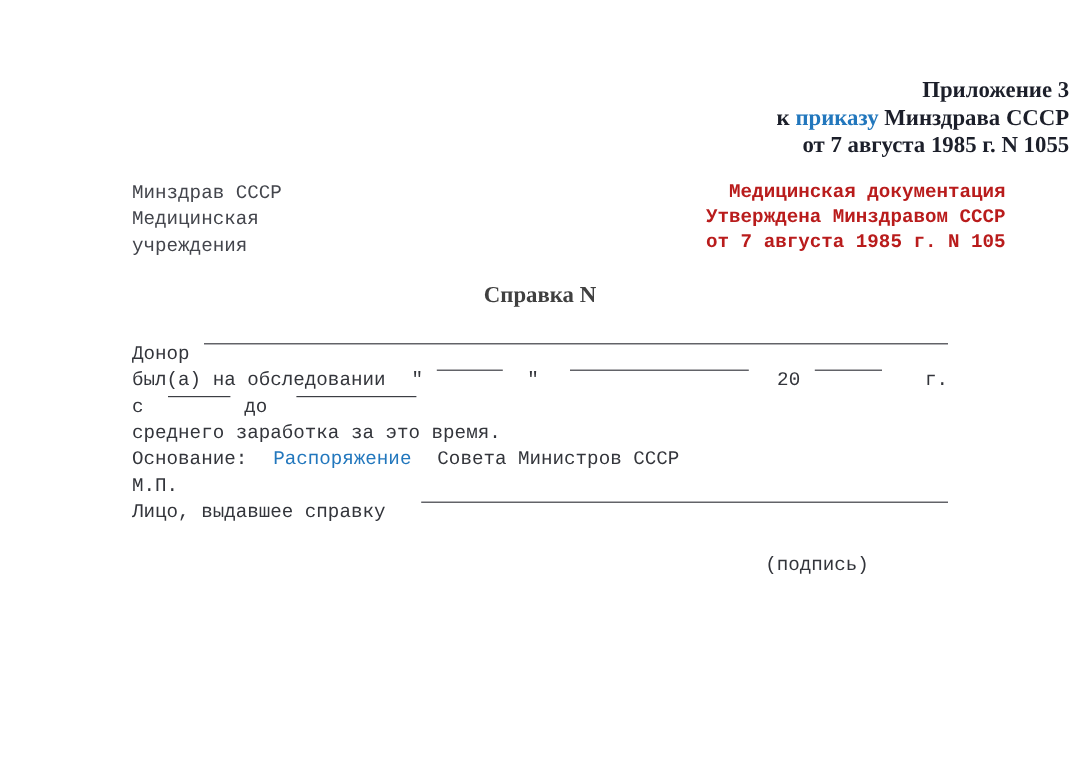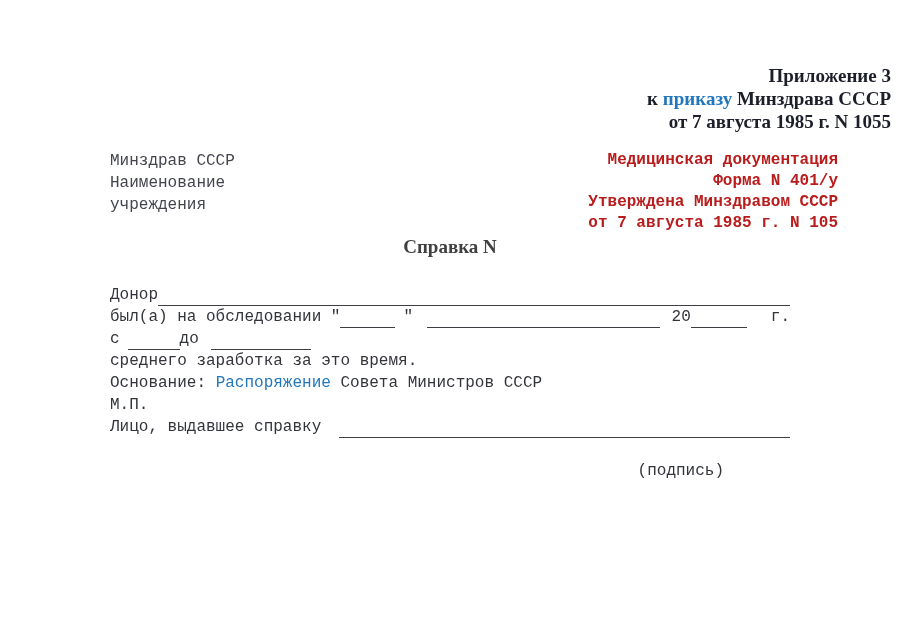--- a/index.html
+++ b/index.html
@@ -60,21 +60,21 @@
   
   .body-block {
     position: absolute;
     top: 284px;
     left: 110px;
     width: 680px;
     font-size: 16px;
     line-height: 22px;
     color: #33353b;
   }
-  .row { display: flex; align-items: flex-end; height: 22px; white-space: pre; }
+  .row { display: flex; align-items: flex-start; height: 22px; white-space: pre; gap: 12px; }
   .blank {
     display: inline-block;
     border-bottom: 1.5px solid #3c3e44;
     height: 2px;
   }
   .grow { flex: 1 1 auto; }
   .caption-row { height: 22px; padding-left: 470px; white-space: pre; }
 </style>
 </head>
 <body>
@@ -82,27 +82,26 @@
 <div class="page">
 
   <div class="appendix">
     <div>Приложение 3</div>
     <div><span>к </span><span class="link">приказу</span><span> Минздрава СССР</span></div>
     <div>от 7 августа 1985 г. N 1055</div>
   </div>
 
   <div class="org-block">
     <div>Минздрав СССР</div>
-    <div>Наименование</div>
+    <div>Медицинская</div>
     <div>учреждения</div>
   </div>
 
   <div class="doc-block">
     <div>Медицинская документация</div>
-    <div>Форма N 401/у</div>
     <div>Утверждена Минздравом СССР</div>
     <div>от 7 августа 1985 г. N 105</div>
   </div>
 
   <div class="form-title">Справка N</div>
 
   <div class="body-block">
 
     <div class="row">
       <span>Донор</span>

